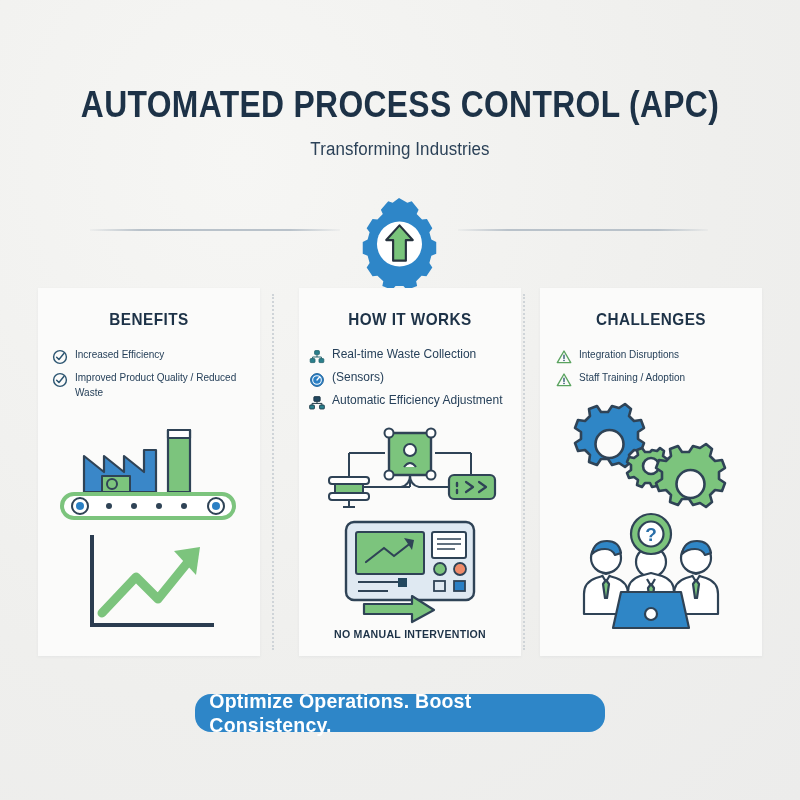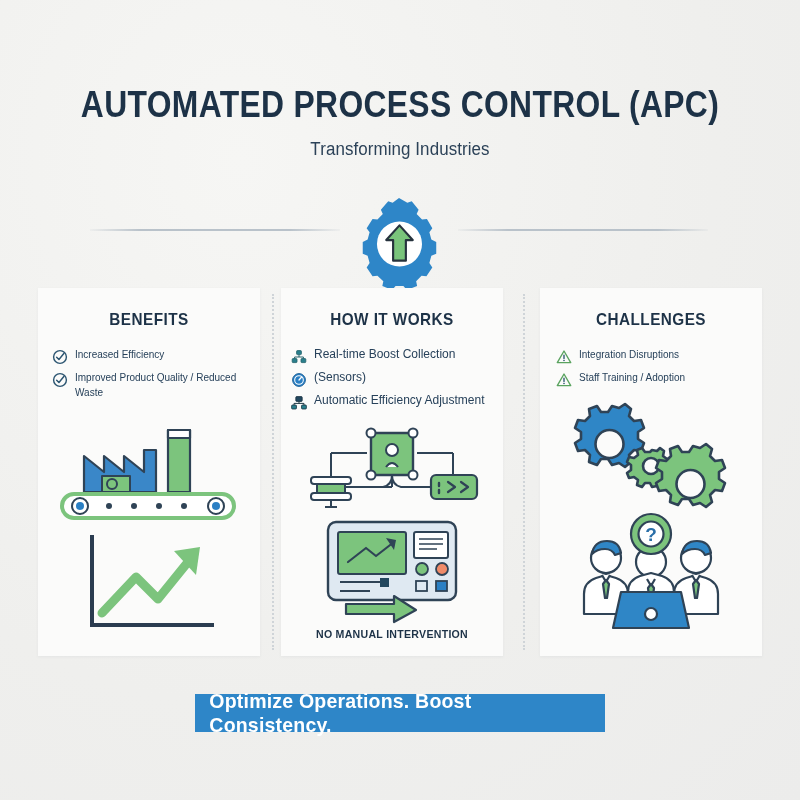--- a/index.html
+++ b/index.html
@@ -82,21 +82,21 @@
   }
   .panel {
     position: absolute;
     top: 0;
     width: 222px;
     height: 368px;
     background: #fbfbfa;
     box-shadow: 0 1px 3px rgba(90,100,110,0.07);
   }
   .panel.p1 { left: 38px; }
-  .panel.p2 { left: 281px; }
+  .panel.p2 { left: 299px; }
   .panel.p3 { left: 540px; }
 
   .vdivider {
     position: absolute;
     top: 6px;
     width: 0;
     height: 356px;
     border-left: 2px dotted #cfd4d8;
   }
   .vdivider.d1 { left: 272px; }
@@ -175,20 +175,21 @@
   .banner {
     position: absolute;
     left: 195px;
     top: 694px;
     width: 410px;
     height: 38px;
     background: #2e86c8;
     display: flex;
     align-items: center;
     justify-content: center;
+    border-radius: 16px;
   }
   .banner-text {
     font-family: "Liberation Sans Narrow", "Liberation Sans", sans-serif;
     font-size: 21px;
     font-weight: bold;
     color: #ffffff;
     letter-spacing: 0.2px;
     transform: scaleX(0.93);
   }
 </style>
@@ -283,21 +284,21 @@
       <div class="bullets">
         <div class="bullet">
           <span class="bicon">
             <svg viewBox="0 0 20 20" width="16" height="16">
               <rect x="7" y="2" width="6" height="5" rx="1" fill="#2a7f8c" stroke="#1f5f68" stroke-width="1"></rect>
               <rect x="1.5" y="12" width="6" height="5" rx="1" fill="#2a7f8c" stroke="#1f5f68" stroke-width="1"></rect>
               <rect x="12.5" y="12" width="6" height="5" rx="1" fill="#2a7f8c" stroke="#1f5f68" stroke-width="1"></rect>
               <path d="M10 7 V10 M4.5 12 V10 H15.5 V12" fill="none" stroke="#1f5f68" stroke-width="1.2"></path>
             </svg>
           </span>
-          <span class="btext">Real-time Boost Collection</span>
+          <span class="btext">Real-time Waste Collection</span>
         </div>
         <div class="bullet">
           <span class="bicon">
             <svg viewBox="0 0 20 20" width="16" height="16">
               <circle cx="10" cy="10" r="8" fill="#2a7fc4" stroke="#1c5f95" stroke-width="1.2"></circle>
               <circle cx="10" cy="10" r="5.4" fill="none" stroke="#ffffff" stroke-width="1.3"></circle>
               <path d="M10 10 L13 6.6" stroke="#ffffff" stroke-width="1.6" stroke-linecap="round"></path>
             </svg>
           </span>
           <span class="btext">(Sensors)</span>

